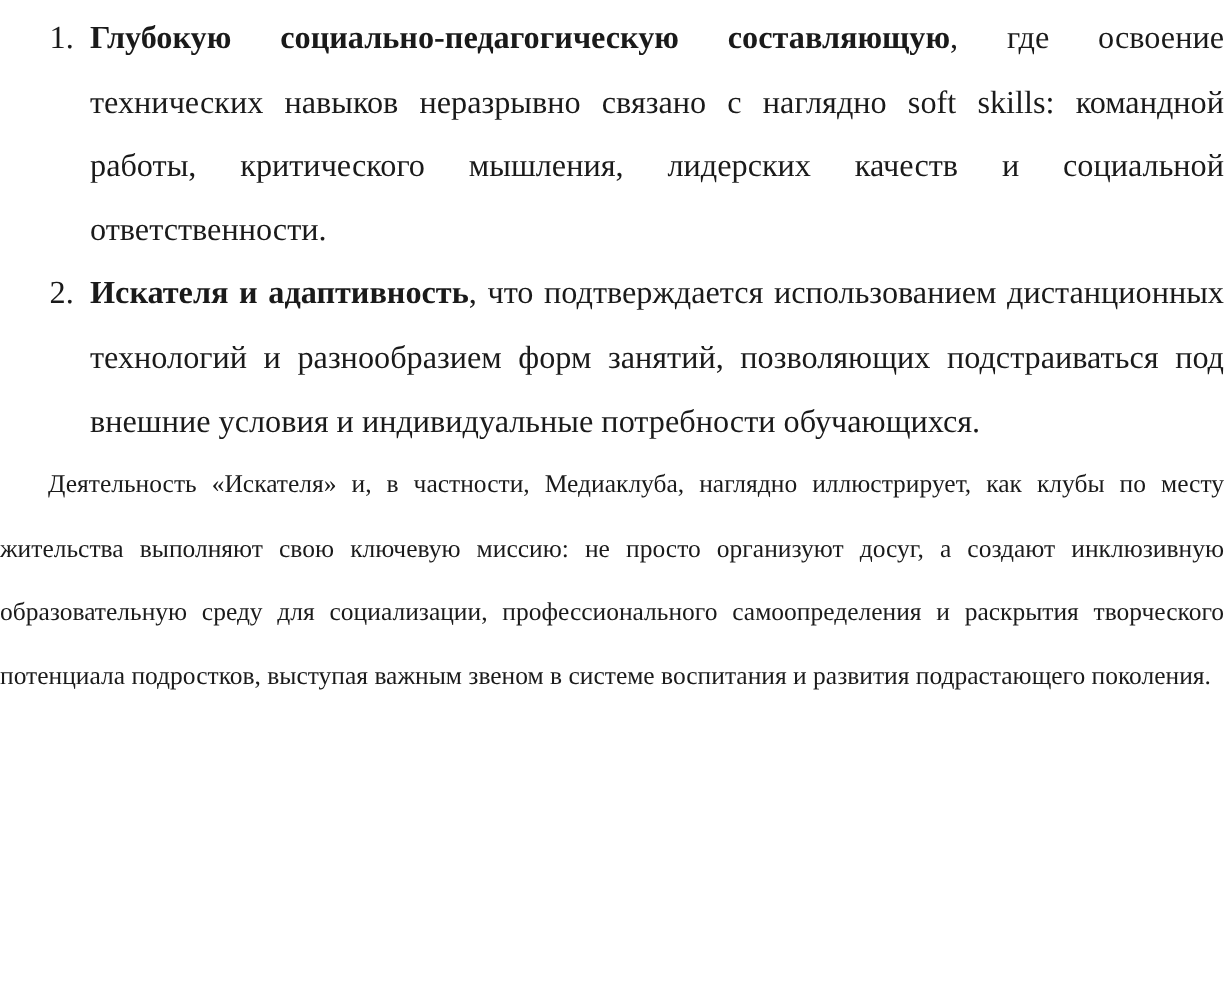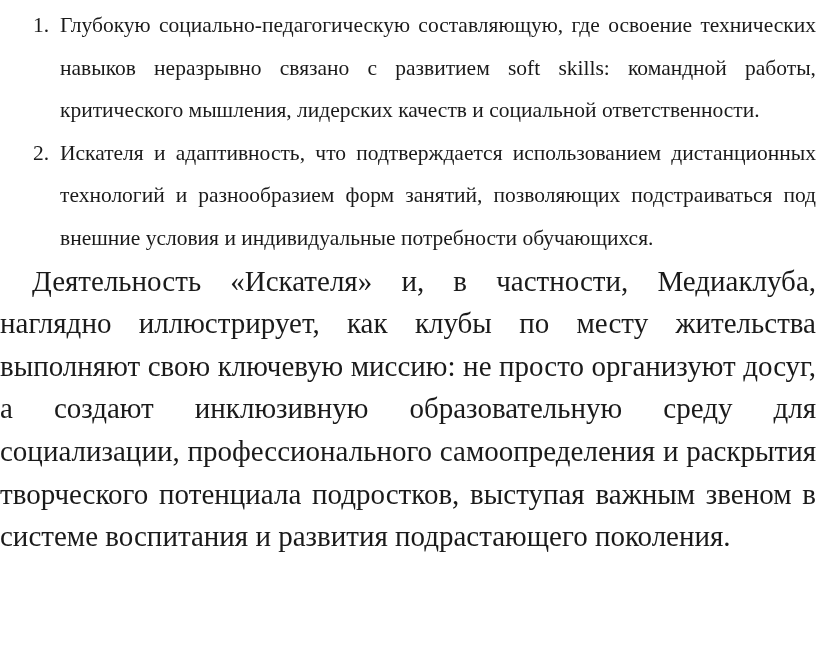--- a/index.html
+++ b/index.html
@@ -54,51 +54,51 @@
     position: absolute;
     left: 33px;
     top: 0;
     width: 24px;
     font-size: 21.5px;
     line-height: 42.6px;
     text-align: left;
   }
 
   .num-item .lead {
-    font-weight: normal;
+    font-weight: bold;
   }
 
   
 
   
   .body-par {
     margin: 0;
     padding: 0;
-    font-size: 29px;
+    font-size: 17px;
     line-height: 42.6px;
     text-align: justify;
     text-justify: inter-word;
     text-indent: 32px;
     hyphens: none;
   }
 
   .spacer-top { height: 4px; }
 </style>
 </head>
 <body>
 
 <div class="page">
   <div class="content">
 
     <div class="spacer-top"></div>
 
     <ol class="num-list">
 
       <li class="num-item">
-        <span class="num-marker">1.</span><span class="lead">Глубокую социально-педагогическую составляющую</span><span class="rest">, где освоение технических навыков неразрывно связано с развитием soft skills: командной работы, критического мышления, лидерских качеств и социальной ответственности.</span>
+        <span class="num-marker">1.</span><span class="lead">Глубокую социально-педагогическую составляющую</span><span class="rest">, где освоение технических навыков неразрывно связано с наглядно soft skills: командной работы, критического мышления, лидерских качеств и социальной ответственности.</span>
       </li>
 
       <li class="num-item">
         <span class="num-marker">2.</span><span class="lead">Искателя и адаптивность</span><span class="rest">, что подтверждается использованием дистанционных технологий и разнообразием форм занятий, позволяющих подстраиваться под внешние условия и индивидуальные потребности обучающихся.</span>
       </li>
 
     </ol>
 
     <p class="body-par">Деятельность «Искателя» и, в частности, Медиаклуба, наглядно иллюстрирует, как клубы по месту жительства выполняют свою ключевую миссию: не просто организуют досуг, а создают инклюзивную образовательную среду для социализации, профессионального самоопределения и раскрытия творческого потенциала подростков, выступая важным звеном в системе воспитания и развития подрастающего поколения.</p>
 

